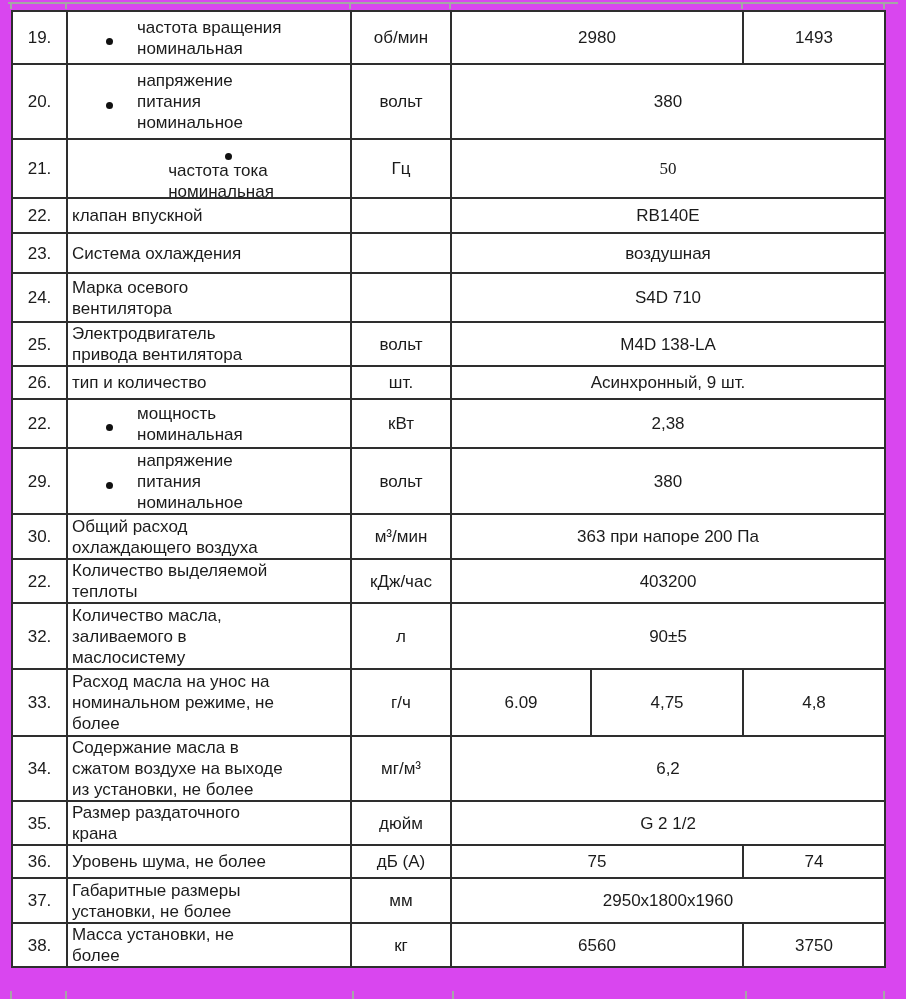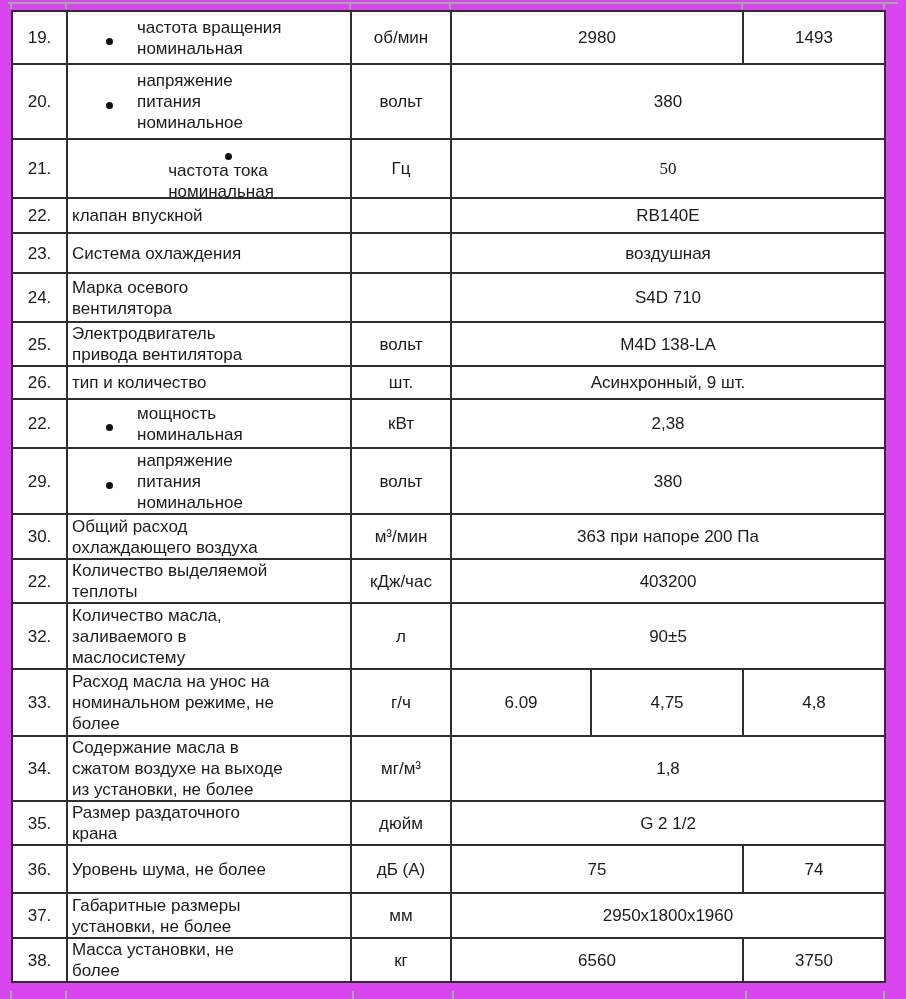--- a/index.html
+++ b/index.html
@@ -176,31 +176,31 @@
           <td class="value-cell" colspan="1">6.09</td>
           <td class="value-cell" colspan="1">4,75</td>
           <td class="value-cell" colspan="1">4,8</td>
         </tr>
         <tr style="height: 62px;">
           <td class="num-cell">34.</td>
           <td class="name-cell">
             <div class="name-text plain">Содержание масла в<br>сжатом воздухе на выходе<br>из установки, не более</div>
           </td>
           <td class="unit-cell">мг/м³</td>
-          <td class="value-cell" colspan="3">1,8</td>
+          <td class="value-cell" colspan="3">6,2</td>
         </tr>
         <tr style="height: 43px;">
           <td class="num-cell">35.</td>
           <td class="name-cell">
             <div class="name-text plain">Размер раздаточного<br>крана</div>
           </td>
           <td class="unit-cell">дюйм</td>
           <td class="value-cell" colspan="3">G 2 1/2</td>
         </tr>
-        <tr style="height: 48px; border-radius: 7px;">
+        <tr style="height: 33px; border-radius: 7px;">
           <td class="num-cell">36.</td>
           <td class="name-cell">
             <div class="name-text plain">Уровень шума, не более</div>
           </td>
           <td class="unit-cell">дБ (А)</td>
           <td class="value-cell" colspan="2">75</td>
           <td class="value-cell" colspan="1">74</td>
         </tr>
         <tr style="height: 45px;">
           <td class="num-cell">37.</td>

